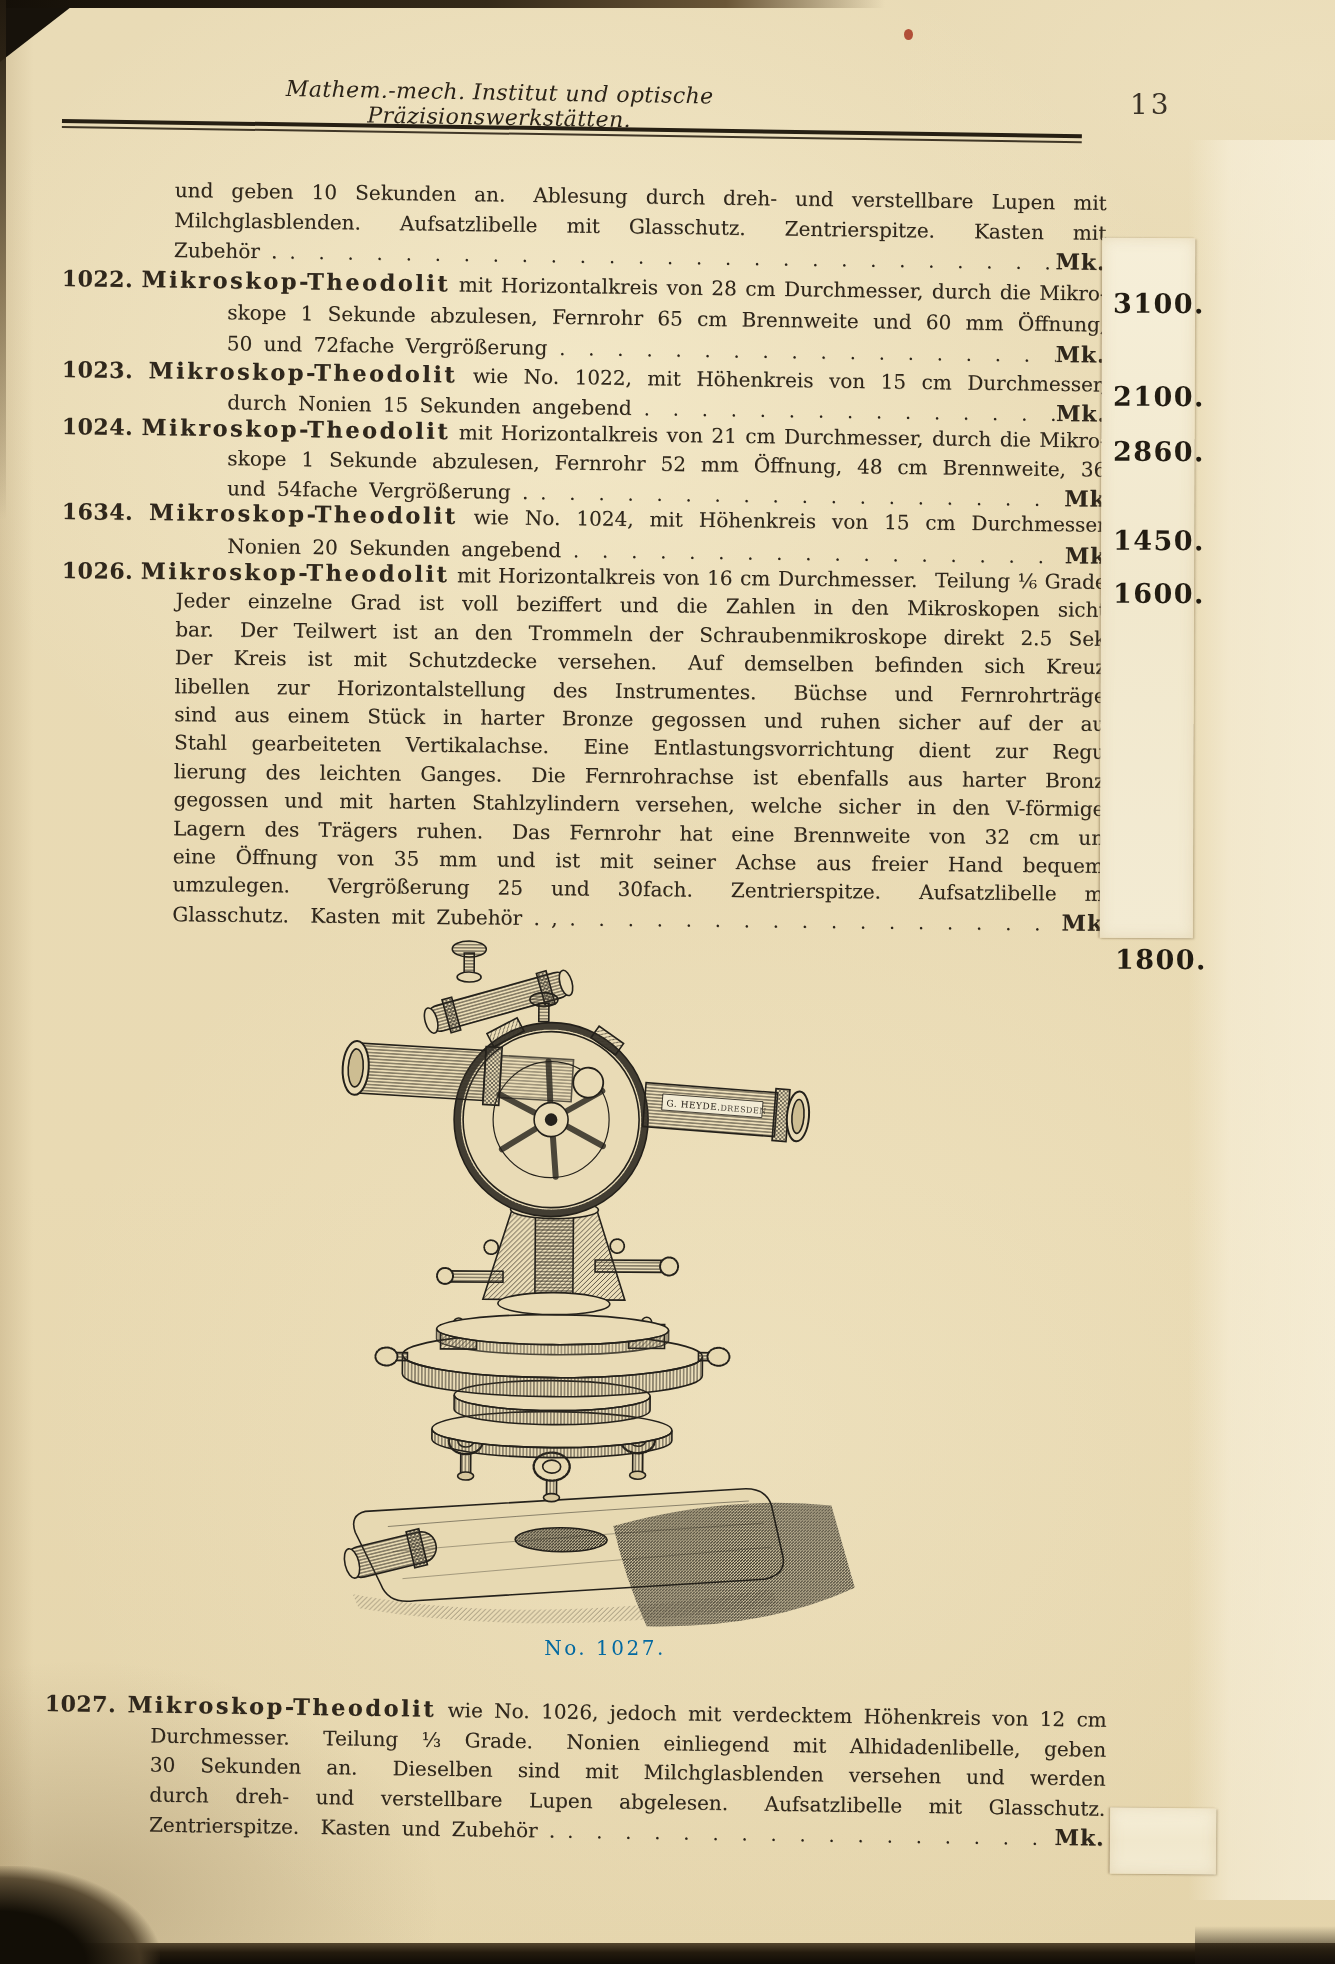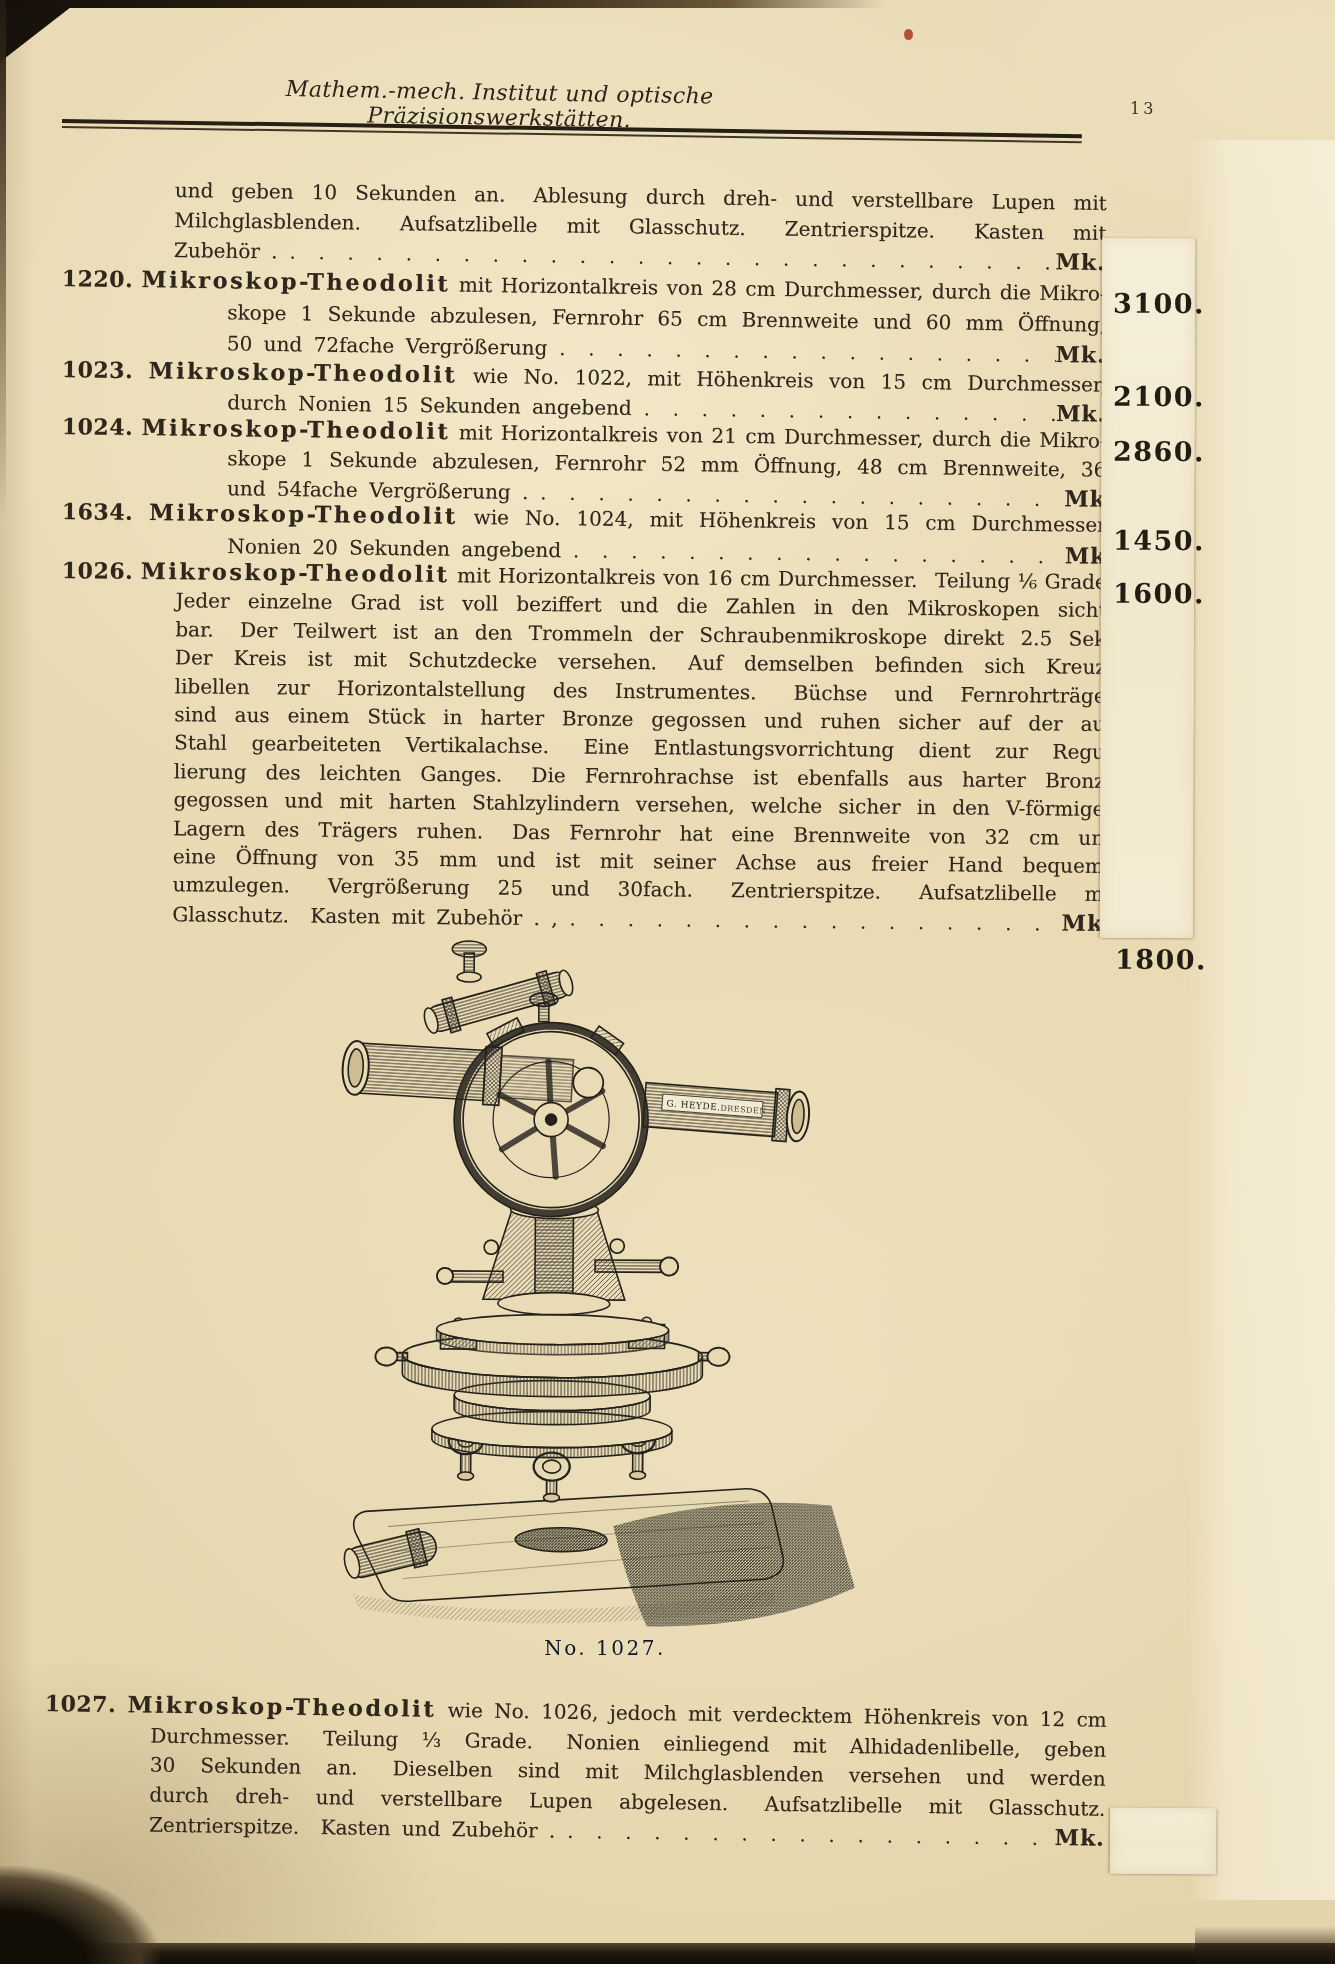--- a/index.html
+++ b/index.html
@@ -28,21 +28,21 @@
   .bottom-band{position:absolute;left:0;top:1943px;width:1335px;height:21px;z-index:10;
     background:linear-gradient(180deg,#55462e 0%,#241b0e 45%,#0f0b05 100%);}
   .corner-bl{position:absolute;left:0;top:1866px;width:160px;height:98px;z-index:10;
     background:radial-gradient(ellipse at 0% 100%,#120e06 38%,rgba(74,60,38,0.85) 62%,rgba(74,60,38,0) 72%);}
   .corner-br{position:absolute;left:1195px;top:1926px;width:140px;height:38px;z-index:10;
     background:linear-gradient(180deg,rgba(36,28,16,0) 0%,rgba(36,28,16,0.75) 70%,#16100a 100%);}
   
   .hdr-title{position:absolute;left:170px;top:74px;width:660px;text-align:center;
     font-style:italic;font-size:22px;letter-spacing:0.4px;color:#2b2318;
     transform:rotate(1deg);transform-origin:0 0;z-index:2;}
-  .pagenum{position:absolute;left:1130px;top:99px;font-size:16px;letter-spacing:3px;color:#3a3226;z-index:2;text-align:center;}
+  .pagenum{position:absolute;left:1130px;top:88px;font-size:28px;letter-spacing:3px;color:#3a3226;z-index:2;text-align:center;}
   .rule{position:absolute;left:62px;top:119px;width:1020px;transform:rotate(0.85deg);transform-origin:0 0;z-index:2;}
   .rule .r1{height:4px;background:#261f13;}
   .rule .r2{margin-top:3px;height:1.6px;background:#2c2416;opacity:0.9;}
   
   .block{position:absolute;color:#2f271c;font-size:20px;z-index:2;
     text-shadow:0.3px 0.3px 0.6px rgba(58,44,24,0.35);transform-origin:0 0;}
   .tline{text-align:justify;text-align-last:justify;}
   .cont{padding-left:166px;}
   .num{font-weight:700;font-size:22px;letter-spacing:0.5px;}
   .title{font-weight:700;font-size:22.5px;letter-spacing:2.5px;}
@@ -69,21 +69,21 @@
   #price-3100{left:1113px;top:243px;}
   #price-2100{left:1113px;top:336px;}
   #price-2350{left:1113px;top:391px;}
   #price-1450{left:1113px;top:480px;}
   #price-1600{left:1113px;top:533px;}
   #price-1100{left:1115px;top:899px;}
   #price-1250{left:1122px;top:1921px;}
   
   #figure{position:absolute;left:295px;top:928px;width:615px;height:700px;transform:rotate(0.4deg);z-index:2;}
   #caption{position:absolute;left:455px;top:1636px;width:300px;text-align:center;
-    font-size:20px;letter-spacing:2.5px;color:#0f172a;z-index:2;}
+    font-size:20px;letter-spacing:2.5px;color:#0369a1;z-index:2;}
 </style>
 </head>
 <body>
 
 <div class="page">
 
   <div class="corner-tl"></div>
   <div class="top-streak"></div>
   <div class="left-edge"></div>
   <div class="red-dot"></div>
@@ -101,21 +101,21 @@
     <div class="tline">Milchglasblenden.  Aufsatzlibelle mit Glasschutz.  Zentrierspitze.  Kasten mit</div>
     <div class="tline pline">
       <span class="ptext">Zubehör .</span>
       <span class="leader">.......................................</span>
       <span class="mk">Mk.</span>
     </div>
   </div>
 
   <div class="block" id="item-1022">
     <div class="tline">
-      <span class="num">1220.</span>
+      <span class="num">1022.</span>
       <span class="title">Mikroskop-Theodolit</span>
       <span class="rest">mit Horizontalkreis von 28 cm Durchmesser, durch die Mikro-</span>
     </div>
     <div class="tline cont">skope 1 Sekunde abzulesen, Fernrohr 65 cm Brennweite und 60 mm Öffnung,</div>
     <div class="tline pline cont">
       <span class="ptext">50 und 72fache Vergrößerung</span>
       <span class="leader">.......................................</span>
       <span class="mk">Mk.</span>
     </div>
   </div>

